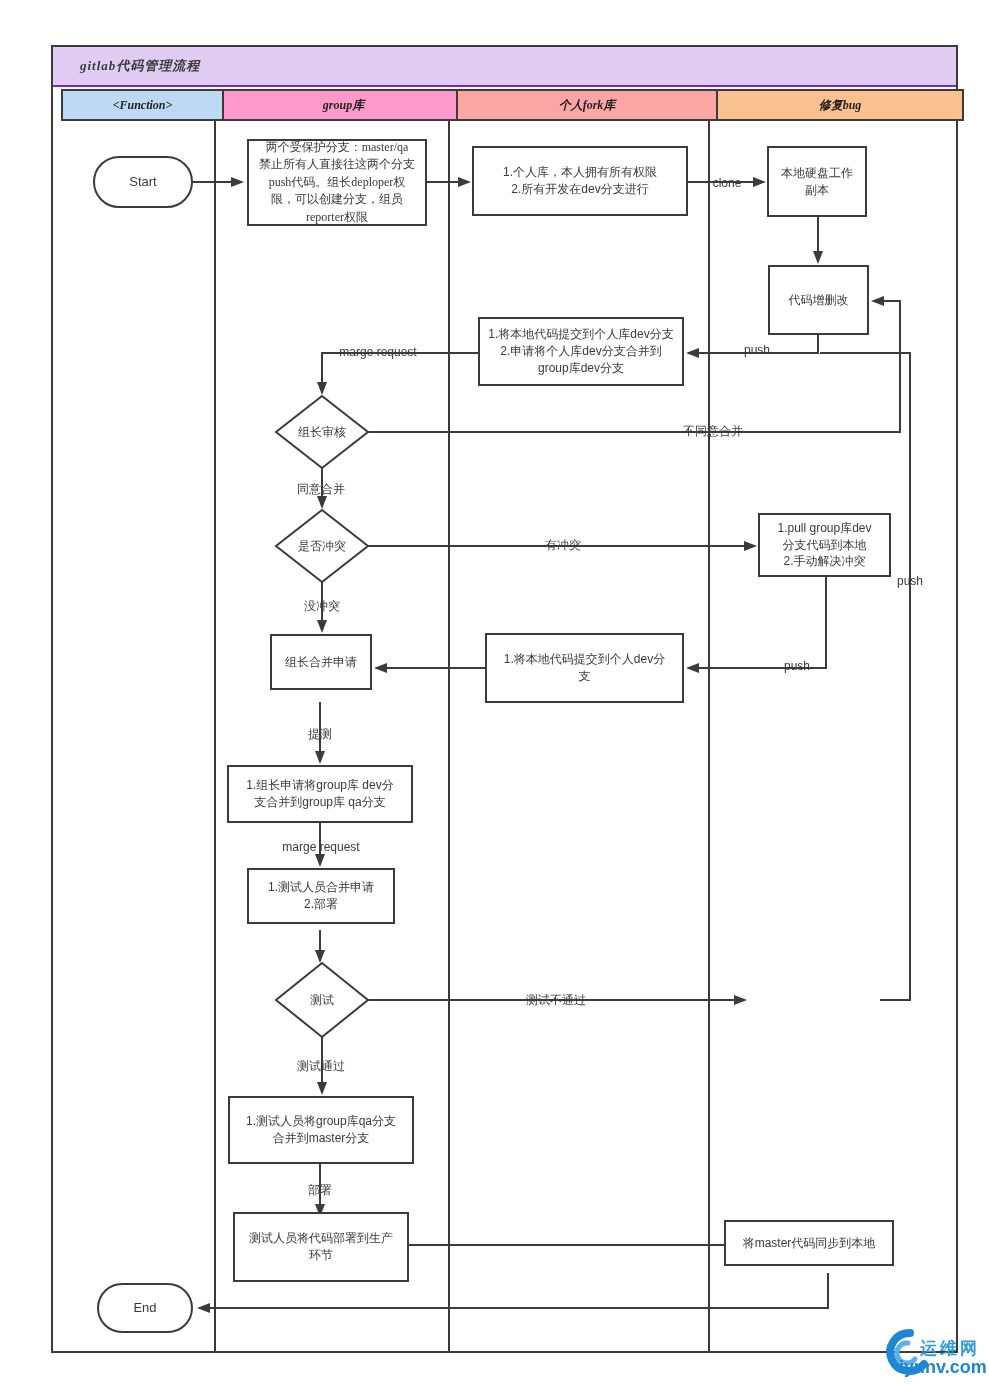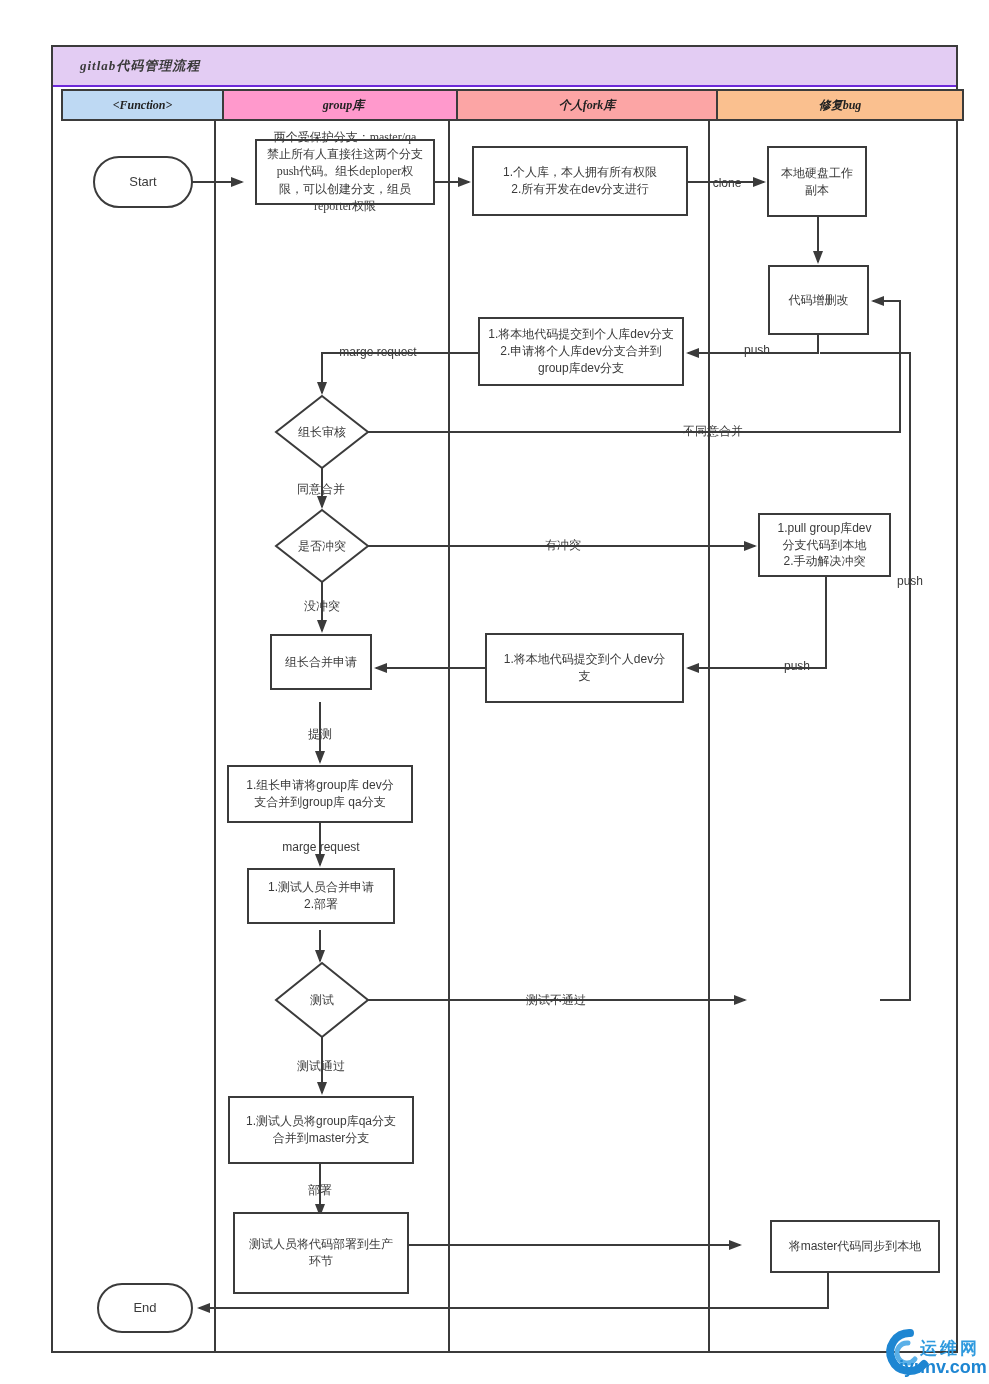--- a/index.html
+++ b/index.html
@@ -94,21 +94,21 @@
       <path d="M828 1273 V1308 H199" marker-end="url(#arr)"></path>
     </g>
     <g fill="#ffffff" stroke="#3b3b3b" stroke-width="2">
       <polygon points="322,396 368,432 322,468 276,432"></polygon>
       <polygon points="322,510 368,546 322,582 276,546"></polygon>
       <polygon points="322,963 368,1000 322,1037 276,1000"></polygon>
     </g>
   </svg>
 
   <div class="node stadium" style="left:93px;top:156px;width:100px;height:52px">Start</div>
-  <div class="node serif" style="left:255px;top:139px;width:180px;height:66px">两个受保护分支：master/qa
+  <div class="node serif" style="left:247px;top:139px;width:180px;height:87px">两个受保护分支：master/qa
 禁止所有人直接往这两个分支
 push代码。组长deploper权
 限，可以创建分支，组员
 reporter权限</div>
   <div class="node" style="left:472px;top:146px;width:216px;height:70px">1.个人库，本人拥有所有权限
 2.所有开发在dev分支进行</div>
   <div class="node" style="left:767px;top:146px;width:100px;height:71px">本地硬盘工作
 副本</div>
   <div class="node" style="left:768px;top:265px;width:101px;height:70px">代码增删改</div>
   <div class="node" style="left:478px;top:317px;width:206px;height:69px">1.将本地代码提交到个人库dev分支
@@ -119,23 +119,23 @@
 2.手动解决冲突</div>
   <div class="node" style="left:270px;top:634px;width:102px;height:56px">组长合并申请</div>
   <div class="node" style="left:485px;top:633px;width:199px;height:70px">1.将本地代码提交到个人dev分
 支</div>
   <div class="node" style="left:227px;top:765px;width:186px;height:58px">1.组长申请将group库 dev分
 支合并到group库 qa分支</div>
   <div class="node" style="left:247px;top:868px;width:148px;height:56px">1.测试人员合并申请
 2.部署</div>
   <div class="node" style="left:228px;top:1096px;width:186px;height:68px">1.测试人员将group库qa分支
 合并到master分支</div>
-  <div class="node" style="left:233px;top:1212px;width:176px;height:82px">测试人员将代码部署到生产
+  <div class="node" style="left:233px;top:1212px;width:176px;height:70px">测试人员将代码部署到生产
 环节</div>
-  <div class="node" style="left:770px;top:1220px;width:170px;height:53px">将master代码同步到本地</div>
+  <div class="node" style="left:724px;top:1220px;width:170px;height:46px">将master代码同步到本地</div>
   <div class="node stadium" style="left:97px;top:1283px;width:96px;height:50px">End</div>
 
   <div class="dlabel" style="left:322px;top:432px">组长审核</div>
   <div class="dlabel" style="left:322px;top:546px">是否冲突</div>
   <div class="dlabel" style="left:322px;top:1000px">测试</div>
 
   <div class="elabel" style="left:727px;top:183px">clone</div>
   <div class="elabel" style="left:757px;top:350px">push</div>
   <div class="elabel" style="left:378px;top:352px">marge request</div>
   <div class="elabel" style="left:713px;top:431px">不同意合并</div>

